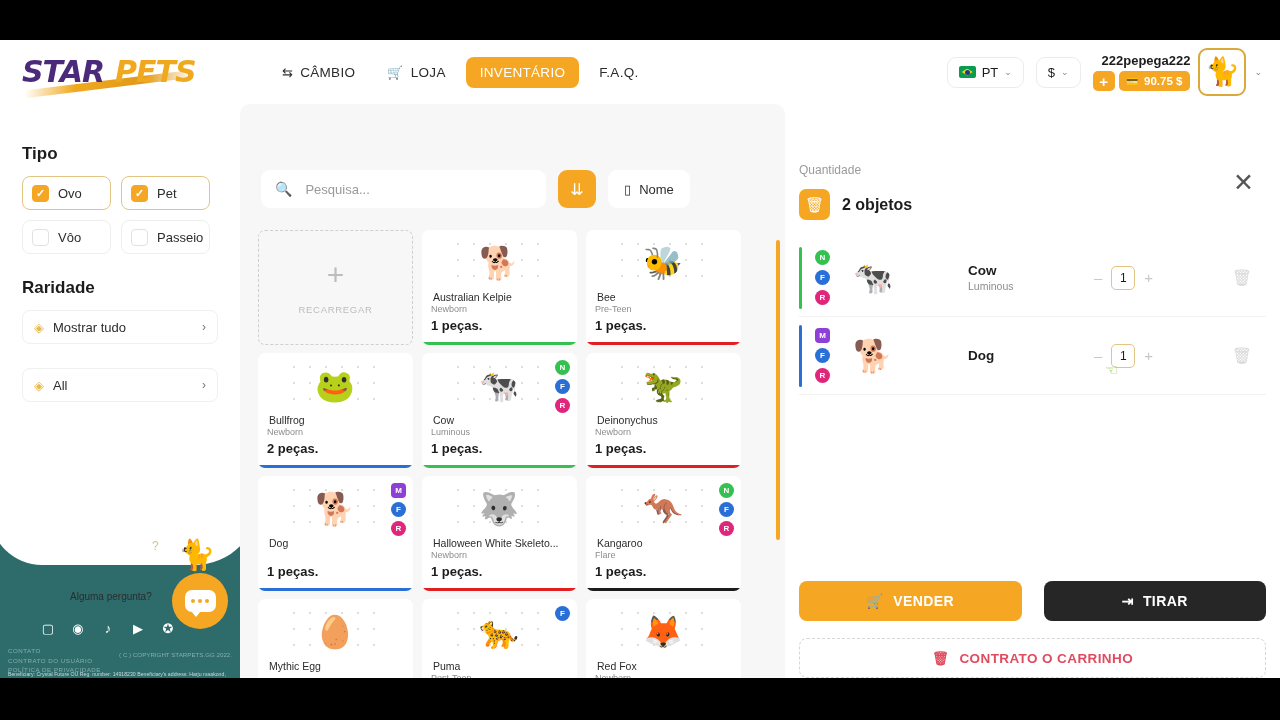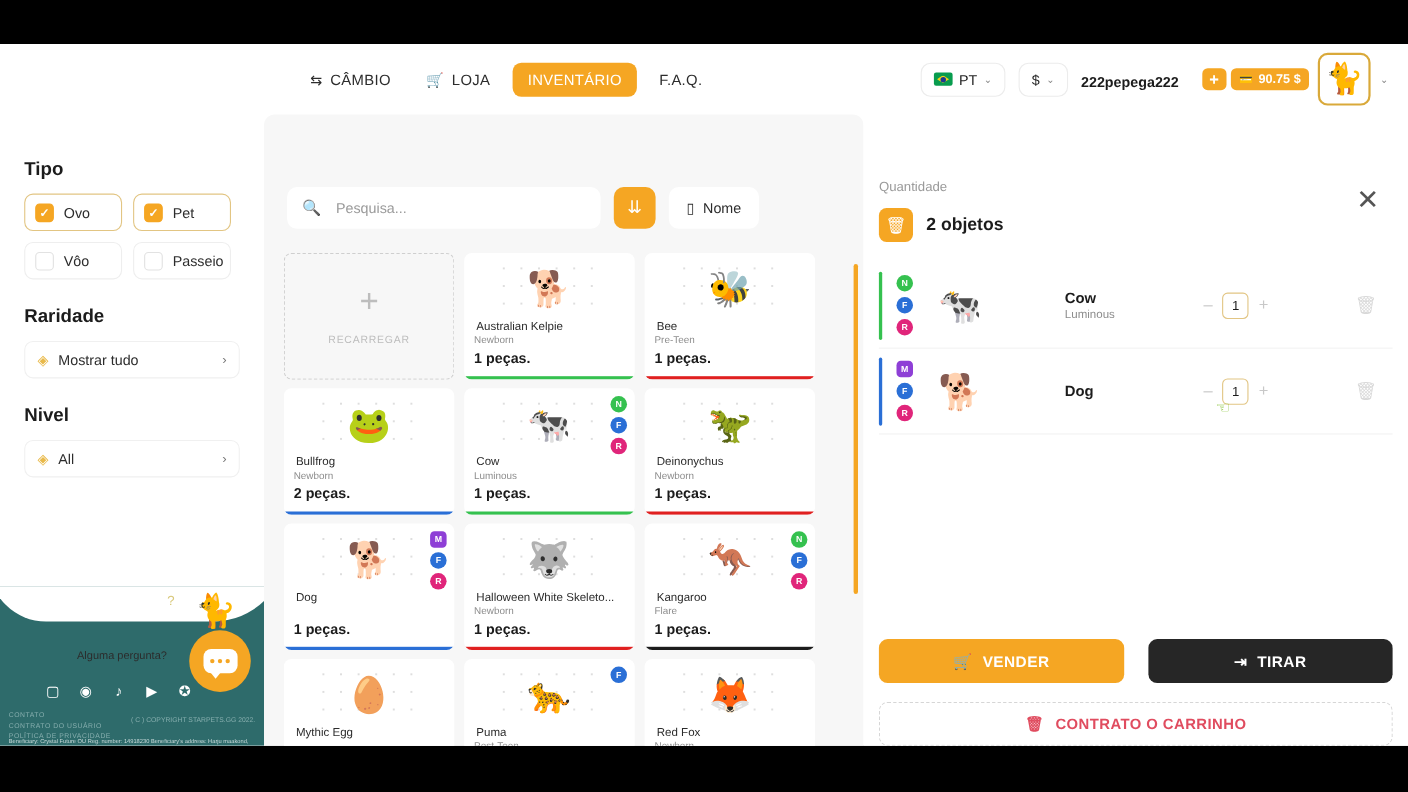--- a/index.html
+++ b/index.html
@@ -72,21 +72,21 @@
     background:#f5d117; transform:rotate(0deg);
     clip-path: polygon(50% 0, 100% 50%, 50% 100%, 0 50%);
   }
   .flag:before {
     content:""; position:absolute; left:6px; top:4px; width:5px; height:5px;
     border-radius:50%; background:#1b3a8f; z-index:2;
   }
   .caret { font-size:9px; color:#888; }
 
   .account { display:flex; align-items:center; gap:8px; }
-  .acct-col { display:flex; flex-direction:row; align-items:flex-end; gap:21px; }
+  .acct-col { display:flex; flex-direction:column; align-items:flex-end; gap:3px; }
   .acct-name { font-size:13px; font-weight:700; color:#1c1c1c; }
   .acct-row { display:flex; gap:4px; }
   .acct-plus {
     background:#f5a623; color:#fff; border-radius:5px;
     width:22px; height:20px; display:flex; align-items:center; justify-content:center;
     font-size:15px; font-weight:700; cursor:pointer; line-height:1;
   }
   .acct-bal {
     background:#f5a623; color:#fff; border-radius:5px; height:20px;
     display:flex; align-items:center; gap:5px; padding:0 8px;
@@ -298,20 +298,25 @@
 </style>
 </head>
 <body>
 
 <div class="letterbox-top"></div>
 <div class="letterbox-bottom"></div>
 
 <div class="page">
 
   <div class="header">
+    <div class="logo-wrap">
+      <div class="logo-swoosh"></div>
+      <div class="logo-star">STAR</div>
+      <div class="logo-pets">PETS</div>
+    </div>
 
     <div class="nav">
       <div class="nav-item">
         <span class="nav-ico">⇆</span>
         <span>CÂMBIO</span>
       </div>
       <div class="nav-item">
         <span class="nav-ico">🛒</span>
         <span>LOJA</span>
       </div>
@@ -378,21 +383,20 @@
     <div class="side-sec">
       <div class="side-title">Raridade</div>
       <div class="dropdown">
         <span class="stack-ico">◈</span>
         <span>Mostrar tudo</span>
         <span class="dd-chev">›</span>
       </div>
     </div>
 
     <div class="side-sec">
-      <div class="side-title">Nivel</div>
       <div class="dropdown">
         <span class="stack-ico">◈</span>
         <span>All</span>
         <span class="dd-chev">›</span>
       </div>
     </div>
 
     <div class="footer">
       <div class="footer-wave"></div>
       <div class="q-mark">?</div>

